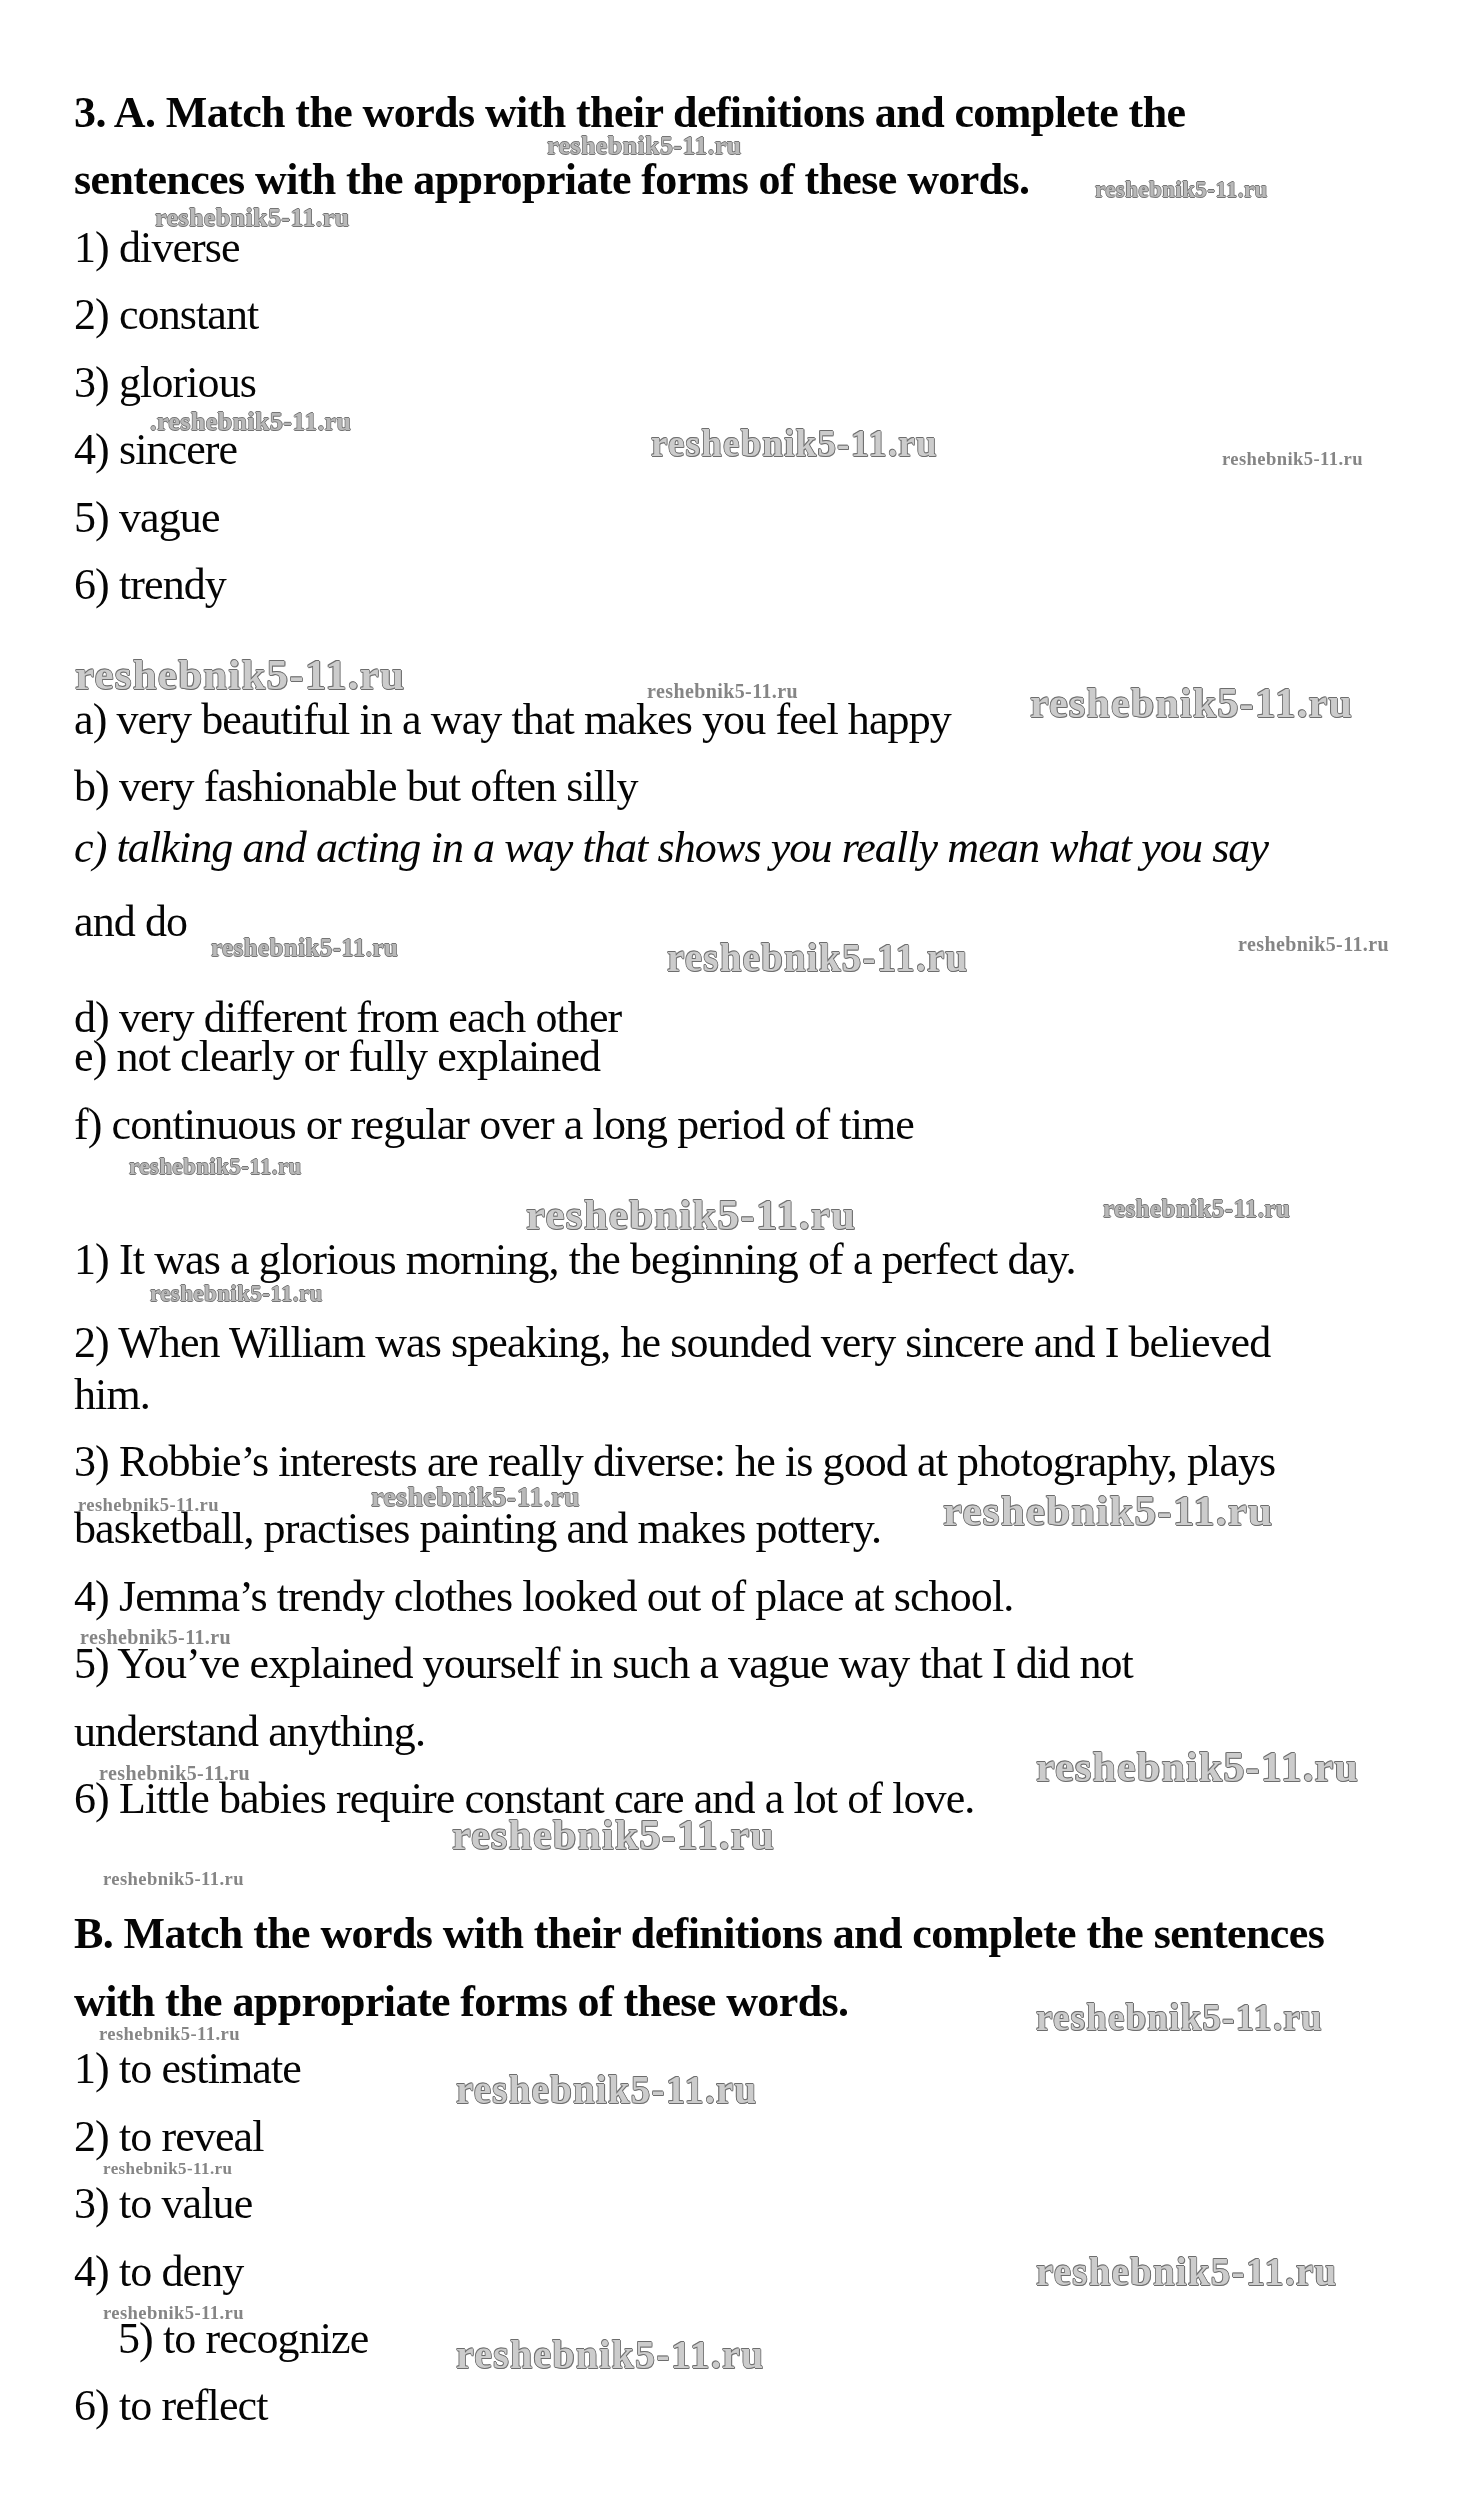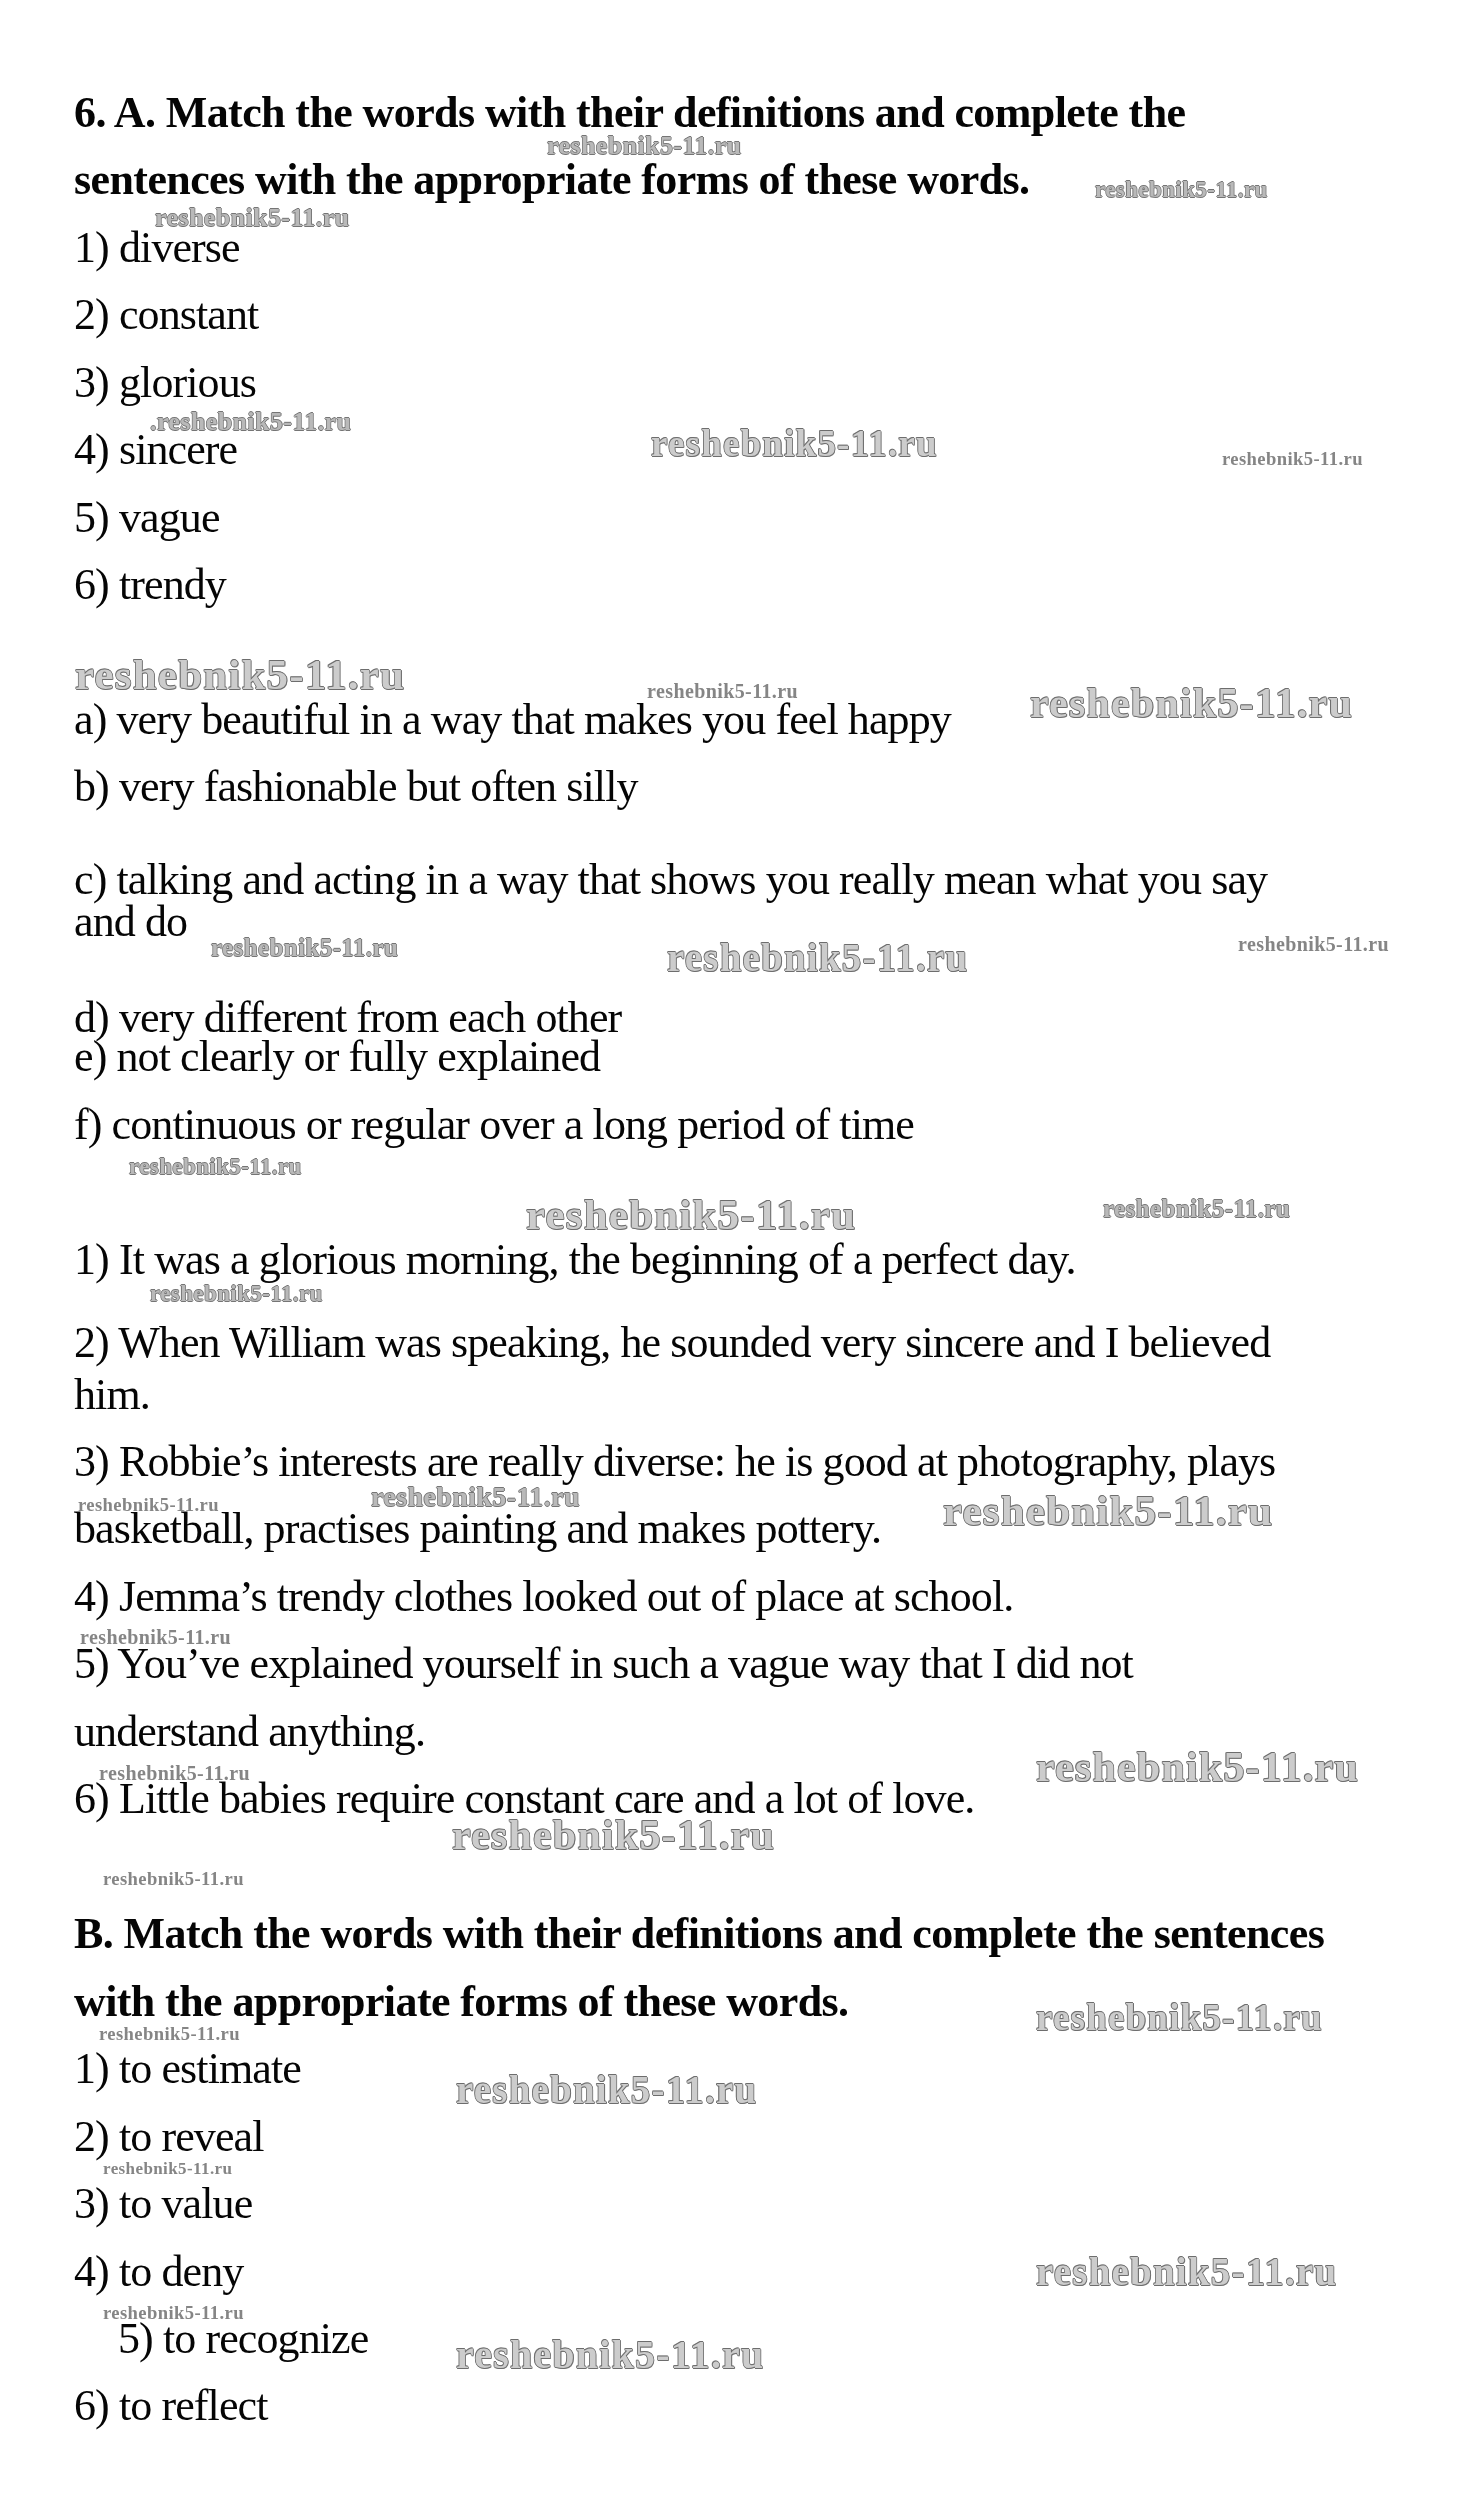--- a/index.html
+++ b/index.html
@@ -45,31 +45,31 @@
       0.8px 0 0 #6d6d6d, -0.8px 0 0 #6d6d6d,
       0 0.8px 0 #6d6d6d, 0 -0.8px 0 #6d6d6d,
       0.8px 0.8px 0 #8a8a8a, -0.8px -0.8px 0 #8a8a8a;
   }
 </style>
 </head>
 <body>
 
 <div class="page">
   <div id="text-layer">
-      <div class="line bold" style="top: 87px;">6. A. Match the words with their definitions and complete the</div>
+      <div class="line bold" style="top: 87px;">3. A. Match the words with their definitions and complete the</div>
       <div class="line bold" style="top: 154px;">sentences with the appropriate forms of these words.</div>
       <div class="line" style="top: 222px;">1) diverse</div>
       <div class="line" style="top: 289px; text-align: center;">2) constant</div>
       <div class="line" style="top: 357px;">3) glorious</div>
       <div class="line" style="top: 424px;">4) sincere</div>
       <div class="line" style="top: 492px; text-align: center;">5) vague</div>
       <div class="line" style="top: 559px;">6) trendy</div>
       <div class="line" style="top: 694px;">a) very beautiful in a way that makes you feel happy</div>
       <div class="line" style="top: 761px;">b) very fashionable but often silly</div>
-      <div class="line" style="top: 854px;">c) talking and acting in a way that shows you really mean what you say</div>
+      <div class="line" style="top: 822px; font-style: italic;">c) talking and acting in a way that shows you really mean what you say</div>
       <div class="line" style="top: 896px;">and do</div>
       <div class="line" style="top: 964px; margin-top: 28px;">d) very different from each other</div>
       <div class="line" style="top: 1031px;">e) not clearly or fully explained</div>
       <div class="line" style="top: 1099px;">f) continuous or regular over a long period of time</div>
       <div class="line" style="top: 1234px;">1) It was a glorious morning, the beginning of a perfect day.</div>
       <div class="line" style="top: 1301px; margin-top: 16px;">2) When William was speaking, he sounded very sincere and I believed</div>
       <div class="line" style="top: 1369px;">him.</div>
       <div class="line" style="top: 1436px;">3) Robbie’s interests are really diverse: he is good at photography, plays</div>
       <div class="line" style="top: 1503px;">basketball, practises painting and makes pottery.</div>
       <div class="line" style="top: 1571px;">4) Jemma’s trendy clothes looked out of place at school.</div>

